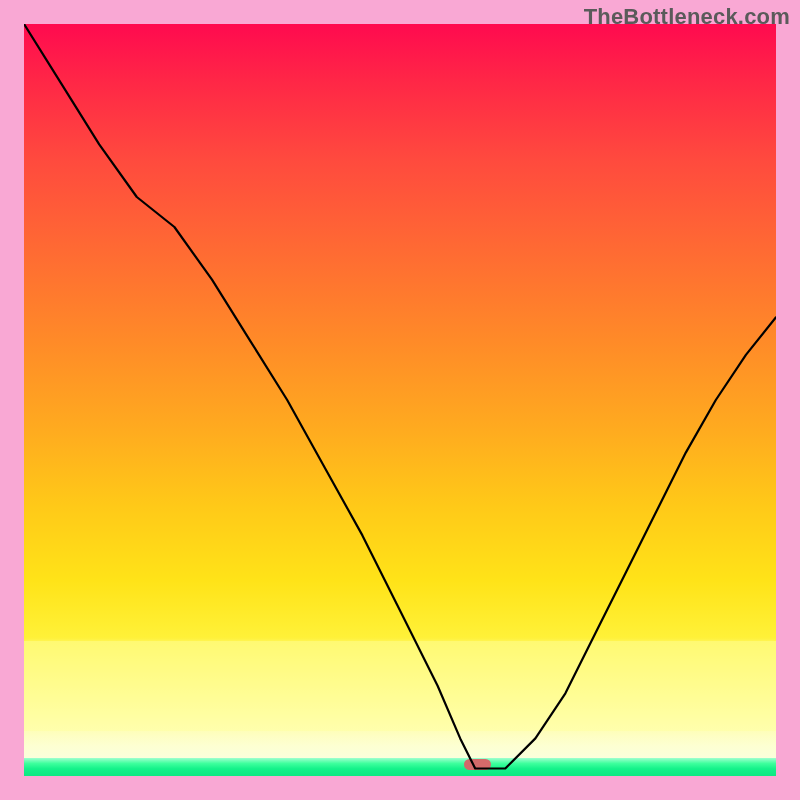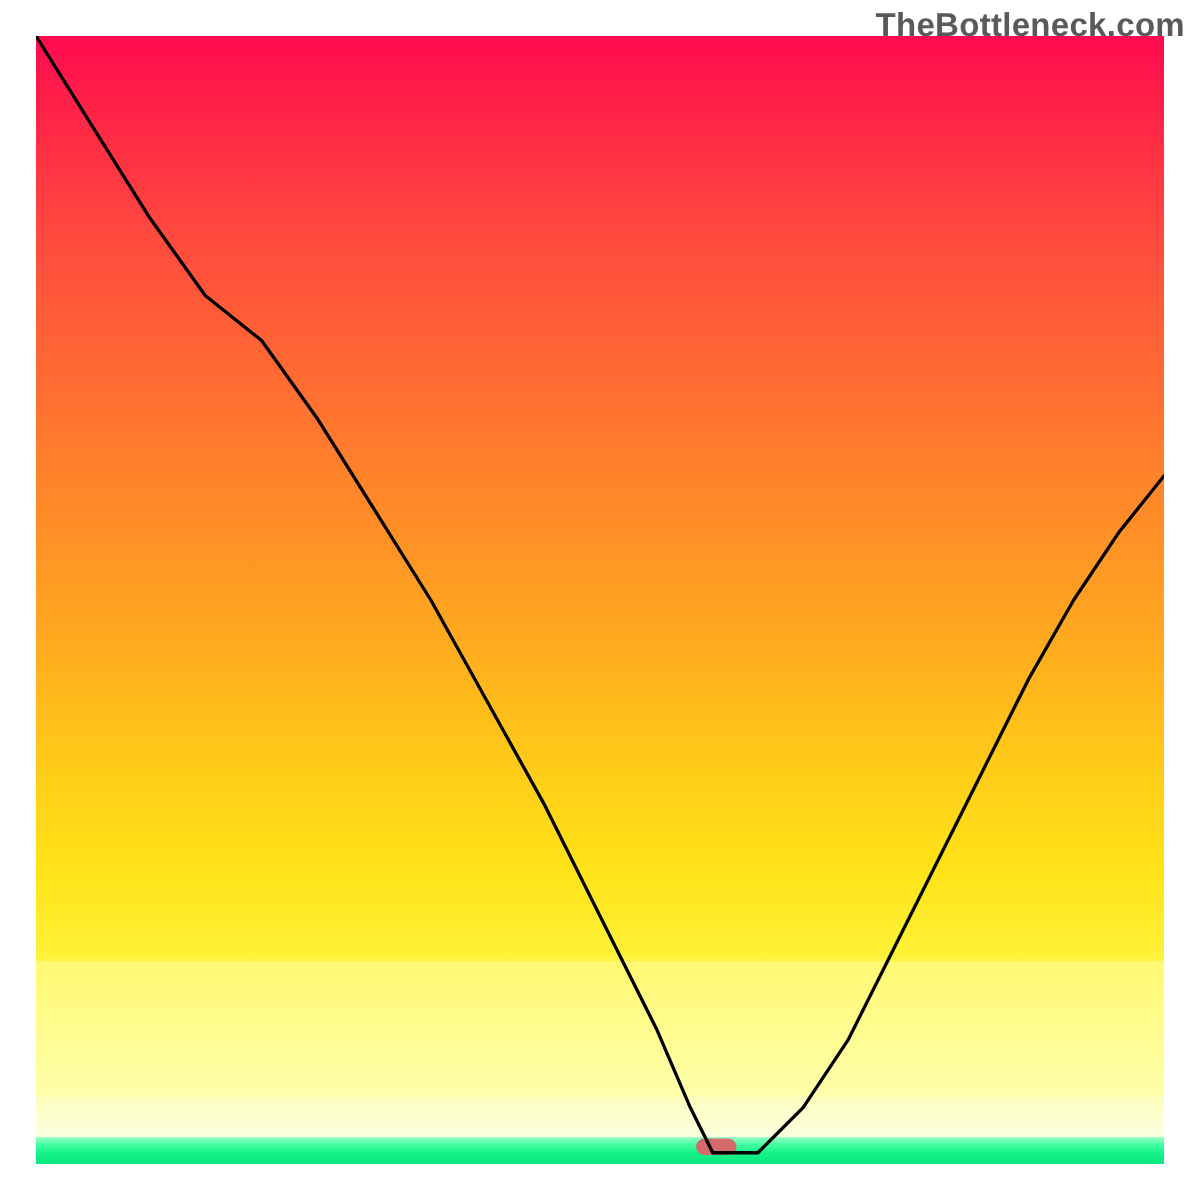--- a/index.html
+++ b/index.html
@@ -8,21 +8,21 @@
     width: 800px;
     height: 800px;
     background: #000;
     overflow: hidden;
     font-family: Arial, Helvetica, sans-serif;
   }
   .frame {
     position: relative;
     width: 800px;
     height: 800px;
-    background: #ffffff;
+    background: #f9a8d4;
   }
   .watermark {
     position: absolute;
     top: 4px;
     right: 10px;
     color: #5a5a5a;
     font-size: 22px;
     font-weight: 600;
     letter-spacing: 0.2px;
     z-index: 20;

